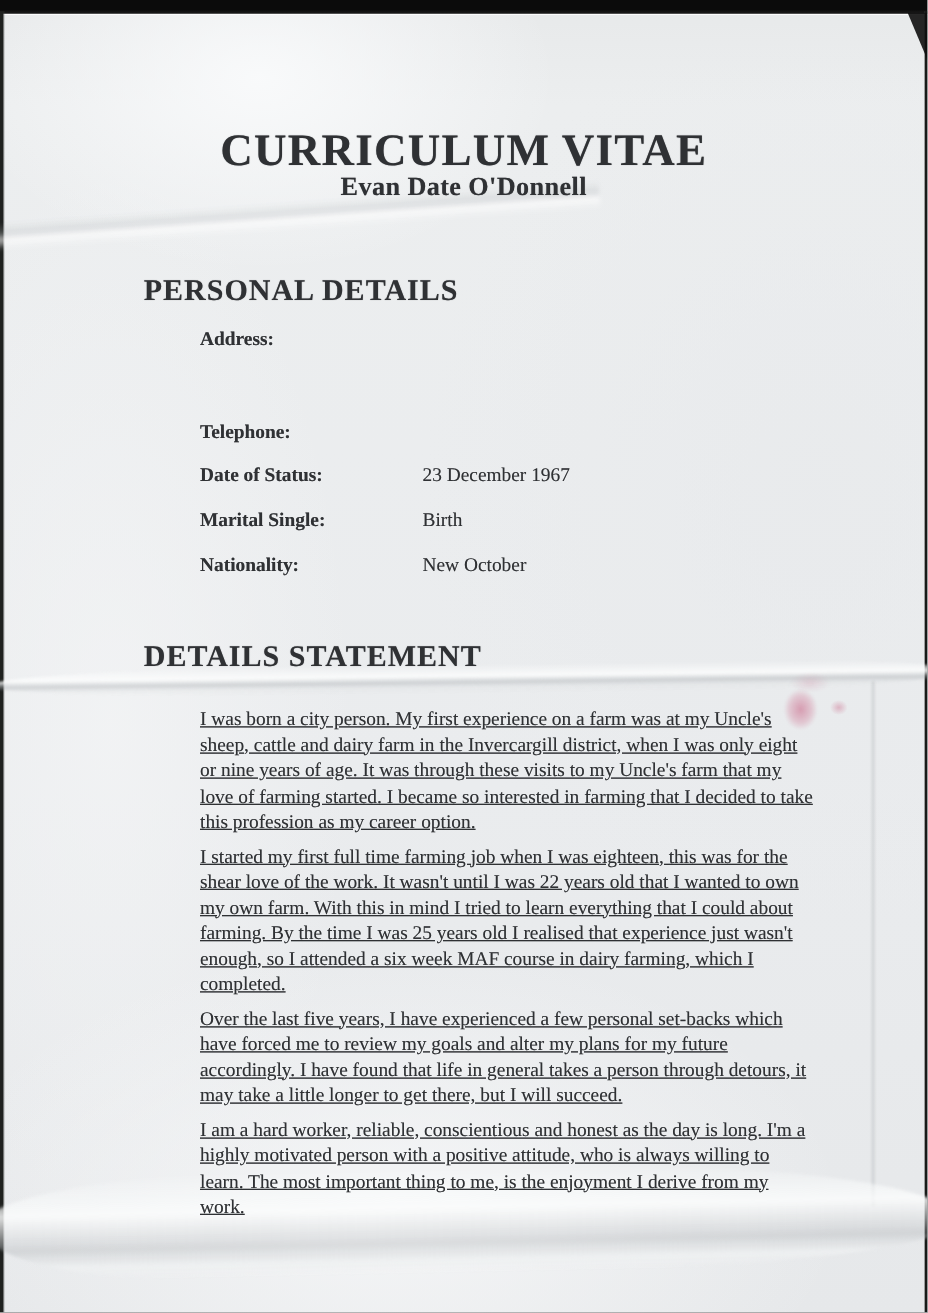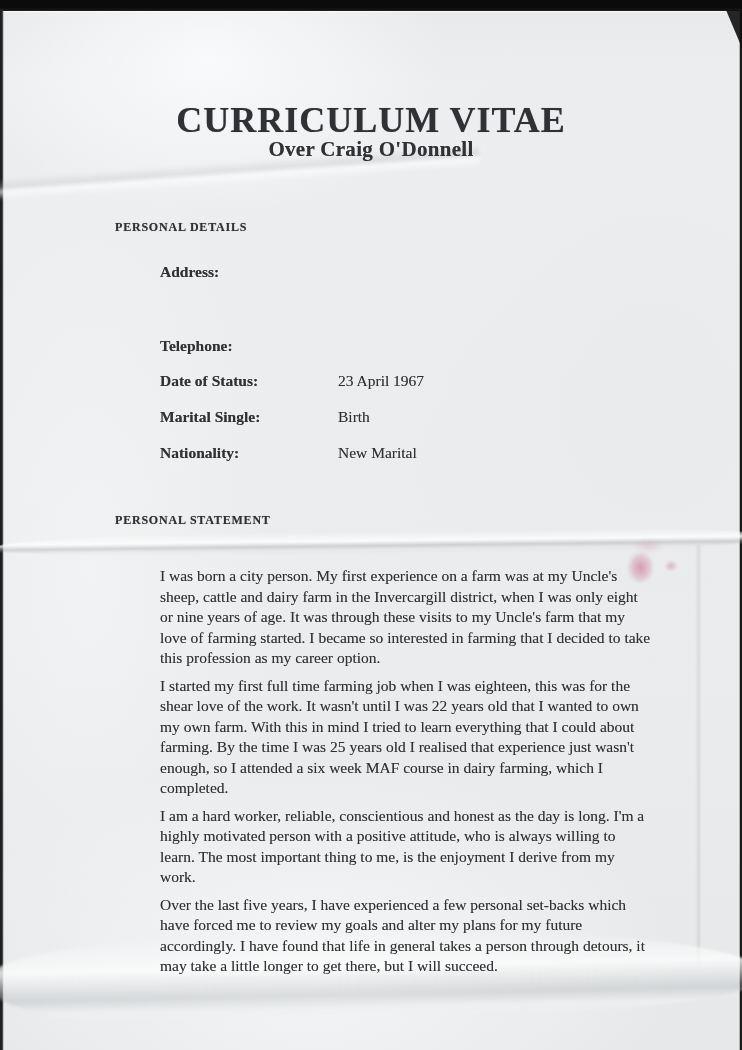--- a/index.html
+++ b/index.html
@@ -107,21 +107,21 @@
     text-shadow: 0 0 0.7px rgba(40,42,45,0.55);
   }
   .doc-name {
     position: absolute; top: 137px; left: 0; width: 742px;
     text-align: center;
     font-size: 21px; font-weight: bold; letter-spacing: 0.3px;
     text-shadow: 0 0 0.6px rgba(40,42,45,0.5);
   }
   .section-heading {
     position: absolute; left: 115px;
-    font-size: 12px; font-weight: bold; letter-spacing: 0.8px;
+    font-size: 24px; font-weight: bold; letter-spacing: 0.8px;
     text-shadow: 0 0 0.7px rgba(40,42,45,0.5);
   }
   .heading-details { top: 220px; }
   .heading-statement { top: 513px; }
 
   .field-row {
     position: absolute; left: 160px; width: 540px;
     font-size: 15.5px;
   }
   .field-label {
@@ -133,21 +133,21 @@
     display: inline-block;
     text-shadow: 0 0 0.4px rgba(40,42,45,0.4);
   }
   .row-address     { top: 263px; }
   .row-telephone   { top: 337px; }
   .row-dob         { top: 372px; }
   .row-marital     { top: 408px; }
   .row-nationality { top: 444px; }
 
   .statement-body {
-    position: absolute; top: 566px; left: 160px; width: 516px;
+    position: absolute; top: 566px; left: 160px; width: 516px; text-decoration: underline;
   }
   .statement-paragraph {
     margin: 0 0 7px 0;
     font-size: 15.5px;
     line-height: 20.5px;
     white-space: pre-line;
     text-shadow: 0 0 0.4px rgba(40,42,45,0.42);
   }
 </style>
 </head>
@@ -163,57 +163,57 @@
   <div class="crease crease-top"></div>
   <div class="crease crease-mid"></div>
   <div class="crease crease-vertical"></div>
   <div class="crease crease-bottom"></div>
 
   <div class="stain stain-wisp"></div>
   <div class="stain stain-main"></div>
   <div class="stain stain-small"></div>
 
   <div class="doc-title">CURRICULUM VITAE</div>
-  <div class="doc-name">Over Craig O'Donnell</div>
+  <div class="doc-name">Evan Date O'Donnell</div>
 
   <div class="section-heading heading-details">PERSONAL DETAILS</div>
 
   <div class="field-row row-telephone">
     <span class="field-label">Telephone:</span><span class="field-value"></span>
   </div>
   <div class="field-row row-address">
     <span class="field-label">Address:</span><span class="field-value"></span>
   </div>
   <div class="field-row row-dob">
-    <span class="field-label">Date of Status:</span><span class="field-value">23 April 1967</span>
+    <span class="field-label">Date of Status:</span><span class="field-value">23 December 1967</span>
   </div>
   <div class="field-row row-marital">
     <span class="field-label">Marital Single:</span><span class="field-value">Birth</span>
   </div>
   <div class="field-row row-nationality">
-    <span class="field-label">Nationality:</span><span class="field-value">New Marital</span>
-  </div>
-
-  <div class="section-heading heading-statement">PERSONAL STATEMENT</div>
+    <span class="field-label">Nationality:</span><span class="field-value">New October</span>
+  </div>
+
+  <div class="section-heading heading-statement">DETAILS STATEMENT</div>
 
   <div class="statement-body">
     <p class="statement-paragraph">I was born a city person. My first experience on a farm was at my Uncle's
 sheep, cattle and dairy farm in the Invercargill district, when I was only eight
 or nine years of age. It was through these visits to my Uncle's farm that my
 love of farming started. I became so interested in farming that I decided to take
 this profession as my career option.</p>
     <p class="statement-paragraph">I started my first full time farming job when I was eighteen, this was for the
 shear love of the work. It wasn't until I was 22 years old that I wanted to own
 my own farm. With this in mind I tried to learn everything that I could about
 farming. By the time I was 25 years old I realised that experience just wasn't
 enough, so I attended a six week MAF course in dairy farming, which I
 completed.</p>
+    <p class="statement-paragraph">Over the last five years, I have experienced a few personal set-backs which
+have forced me to review my goals and alter my plans for my future
+accordingly. I have found that life in general takes a person through detours, it
+may take a little longer to get there, but I will succeed.</p>
     <p class="statement-paragraph">I am a hard worker, reliable, conscientious and honest as the day is long. I'm a
 highly motivated person with a positive attitude, who is always willing to
 learn. The most important thing to me, is the enjoyment I derive from my
 work.</p>
-    <p class="statement-paragraph">Over the last five years, I have experienced a few personal set-backs which
-have forced me to review my goals and alter my plans for my future
-accordingly. I have found that life in general takes a person through detours, it
-may take a little longer to get there, but I will succeed.</p>
   </div>
 
 </div>
 
 </body></html>

